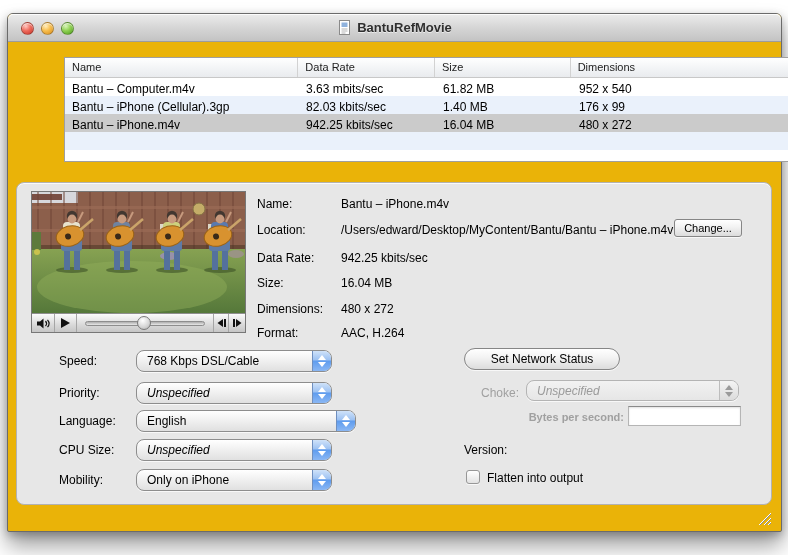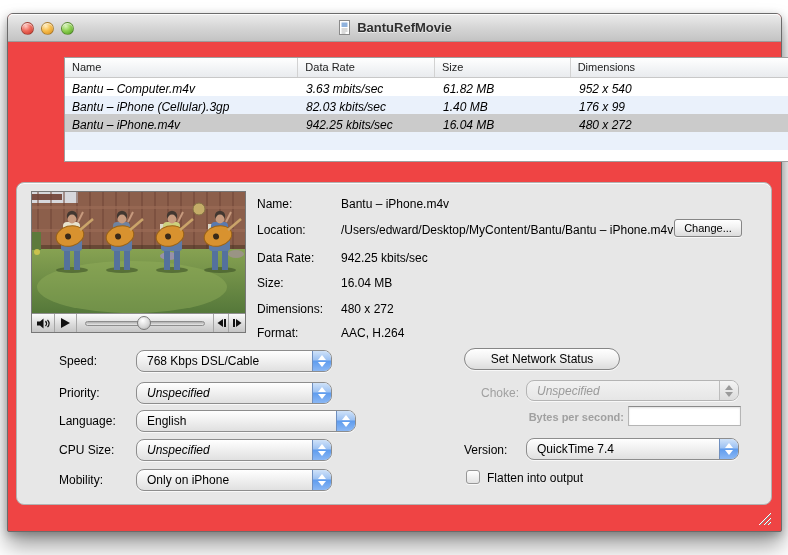--- a/index.html
+++ b/index.html
@@ -2,21 +2,21 @@
 <html><head>
 <meta charset="utf-8">
 <style>
   * { margin:0; padding:0; box-sizing:border-box; }
   html,body { width:788px; height:555px; background:#fff; font-family:"Liberation Sans", sans-serif; overflow:hidden; }
   .stage { position:relative; width:788px; height:555px; }
 
   
   .window {
     position:absolute; left:7px; top:13px; width:775px; height:519px;
-    background:#ef4444; border:1px solid #6b6b6b;
+    background:#eab308; border:1px solid #6b6b6b;
     border-radius:6px 6px 2px 2px;
     box-shadow:0 14px 22px rgba(0,0,0,.38), 0 3px 8px rgba(0,0,0,.25);
   }
   .titlebar {
     position:absolute; left:0; top:0; right:0; height:28px;
     background:linear-gradient(180deg,#ececec 0%,#d6d6d6 50%,#c3c3c3 100%);
     border-bottom:1px solid #9c9c9c; border-radius:5px 5px 0 0;
     box-shadow:inset 0 1px 0 rgba(255,255,255,.85);
     display:flex; align-items:center; justify-content:center;
   }
@@ -37,21 +37,21 @@
   }
   .thead { display:flex; height:20px;
     background:linear-gradient(180deg,#ffffff,#f1f3f5 60%,#e9ebee);
     border-bottom:1px solid #c8c8c8; }
   .th { font-size:11px; color:#222; padding:3px 0 0 7px; border-right:1px solid #d2d2d2; overflow:hidden; white-space:nowrap; }
   .th:last-child { border-right:none; }
   .c-name{width:234px;} .c-rate{width:137px;} .c-size{width:136px;} .c-dim{width:221px;} .c-scroll{width:19px;}
   .tr { display:flex; width:728px; height:18px; font-size:12px; color:#000; }
   .tr.alt { background:#eaf1fb; }
   .tr.sel { background:#cbcbcb; }
-  .td { padding:4px 0 0 7px; overflow:hidden; white-space:nowrap;font-style:italic; }
+  .td { padding:4px 0 0 7px; overflow:hidden; white-space:nowrap; }
   .scrollstrip { position:absolute; right:0; top:20px; bottom:0; width:19px;
     background:linear-gradient(90deg,#ececec,#ffffff 55%); border-left:1px solid #cfcfcf; }
 
   
   .pane {
     position:absolute; left:8px; top:168px; width:756px; height:323px;
     background:#e7e7e7; border:1px solid #b2b2b2; border-radius:8px;
     box-shadow:inset 0 1px 0 rgba(255,255,255,.8);
   }
 
@@ -372,27 +372,20 @@
         <span class="popup-cap">
             <span class="arr-up"></span>
             <span class="arr-dn"></span>
           </span>
       </div>
 
       <div class="bytes-label" style="left:430px; top:228px; width:177px">Bytes per second:</div>
       <div class="textfield" style="left:611px; top:223px; width:113px; height:20px"></div>
 
       <div class="ctl-label" style="left:447px; top:260px">Version:</div>
-      <div class="popup" style="left:509px; top:255px; width:213px">
-        <span class="popup-text">QuickTime 7.4</span>
-        <span class="popup-cap">
-            <span class="arr-up"></span>
-            <span class="arr-dn"></span>
-          </span>
-      </div>
 
       <div class="checkbox" style="left:449px; top:287px"></div>
       <div class="check-label" style="left:470px; top:288px">Flatten into output</div>
     </div>
 
     <svg class="grip" viewBox="0 0 16 16">
       <line x1="15" y1="3" x2="3" y2="15" stroke="#fdfdfd" stroke-width="1"></line>
       <line x1="15" y1="4" x2="4" y2="15" stroke="#8f8f8f" stroke-width="1"></line>
       <line x1="15" y1="8" x2="8" y2="15" stroke="#fdfdfd" stroke-width="1"></line>
       <line x1="15" y1="9" x2="9" y2="15" stroke="#8f8f8f" stroke-width="1"></line>

